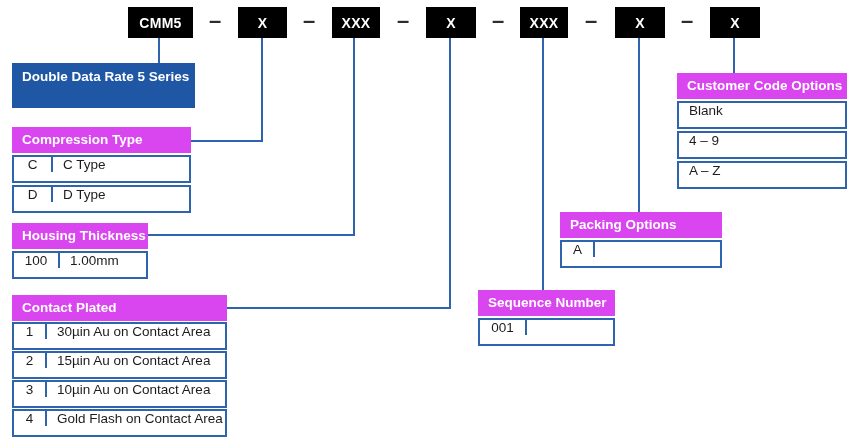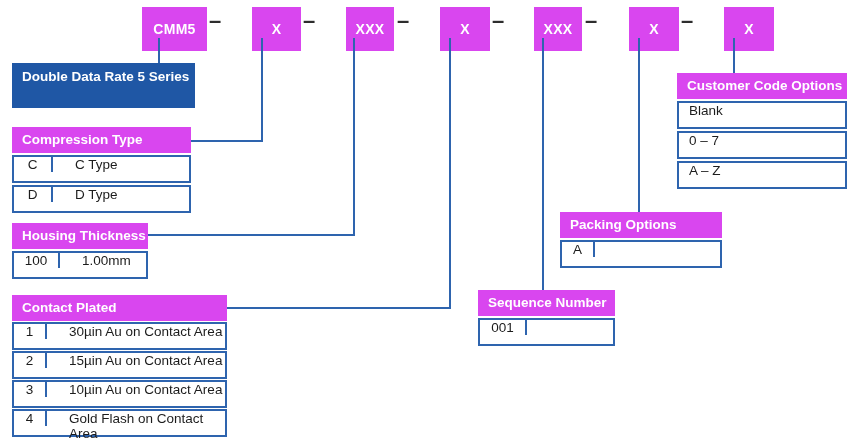--- a/index.html
+++ b/index.html
@@ -8,30 +8,29 @@
     width: 854px;
     height: 446px;
     background: #ffffff;
     font-family: "Liberation Sans", sans-serif;
     overflow: hidden;
   }
   
   .tbox {
     position: absolute;
     top: 7px;
-    height: 44px;
-    background: #d946ef;
+    height: 31px;
+    background: #000000;
     color: #ffffff;
     font-size: 14px;
     font-weight: bold;
     display: flex;
     align-items: center;
     justify-content: center;
     letter-spacing: 0.3px;
-    margin-left: 14px;
   }
   .dash {
     position: absolute;
     top: 5px;
     width: 16px;
     height: 32px;
     line-height: 32px;
     text-align: center;
     font-size: 22px;
     font-weight: bold;
@@ -81,21 +80,21 @@
     border-right: 2px solid #2e64ae;
     display: flex;
     align-items: center;
     justify-content: center;
     box-sizing: border-box;
   }
   .tbl .desc {
     flex: 1;
     display: flex;
     align-items: center;
-    padding-left: 22px;
+    padding-left: 10px;
     border-radius: 8px;
   }
   .tbl .opt-text {
     flex: 1;
     display: flex;
     align-items: center;
     padding-left: 10px;
   }
 </style>
 </head>
@@ -186,20 +185,20 @@
       <div class="code" style="flex-basis:33px">A</div>
     </div>
   </div>
 
   <div class="tbl" style="left:677px;top:73px;width:170px">
     <div class="hdr">Customer Code Options</div>
     <div class="row">
       <div class="opt-text">Blank</div>
     </div>
     <div class="row">
-      <div class="opt-text">0 – 7</div>
+      <div class="opt-text">4 – 9</div>
     </div>
     <div class="row">
       <div class="opt-text">A – Z</div>
     </div>
   </div>
 
 </div>
 
 </body></html>

